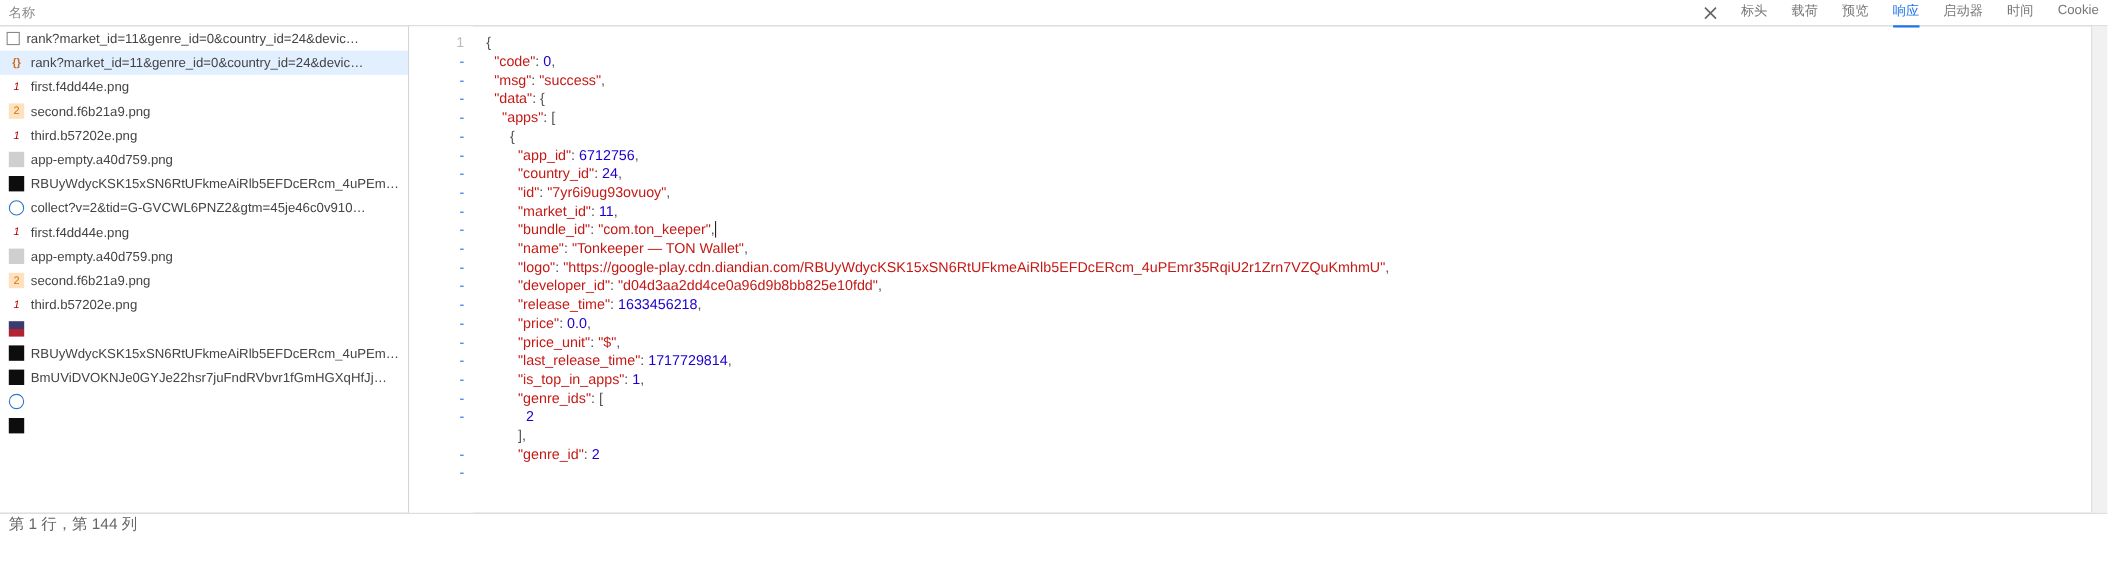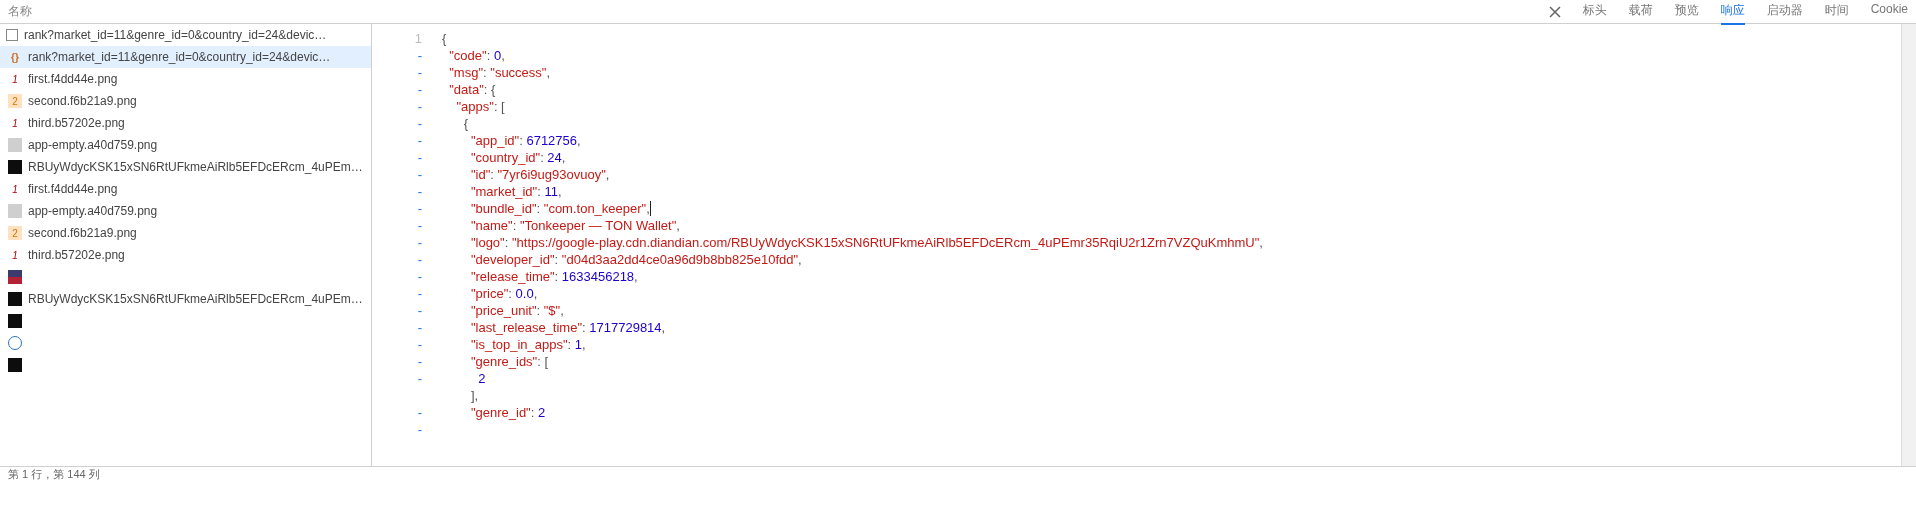--- a/index.html
+++ b/index.html
@@ -37,21 +37,21 @@
     .gl-minus { color:#1a73e8; }
     .code { flex:1; padding:6px 0 0 12px; white-space:pre; color:#666; line-height:17px; overflow:hidden; }
     .cl { height:17px; }
     .k { color:#c41a16; } 
     .s { color:#c41a16; }
     .n { color:#1c00cf; }
     .pn{ color:#555; }
     .caret { border-left:1px solid #222; }
     .scroll-track { position:absolute; right:0; top:0; bottom:0; width:15px; background:#f1f1f1; border-left:1px solid #ddd; }
     
-    .status { height:20px; border-top:1px solid #d0d0d0; display:flex; align-items:flex-start; gap:12px; padding:0 8px; font-size:11px; color:#666; }
+    .status { height:20px; border-top:1px solid #d0d0d0; display:flex; align-items:flex-end; gap:12px; padding:0 8px; font-size:14px; color:#666; }
   </style>
 </head>
 <body>
 
 <div class="root">
   <div class="toolbar">
     <span class="tb-label">名称</span>
     <span class="tb-icon">
       <svg width="12" height="12" viewBox="0 0 12 12">
           <path d="M1 1 L11 11 M11 1 L1 11" stroke="#666" stroke-width="1.5" fill="none"></path>
@@ -92,20 +92,24 @@
         </div>
         <div class="row">
           <span class="fico ic-img-pale"></span>
           <span class="name">app-empty.a40d759.png</span>
         </div>
         <div class="row">
           <span class="fico ic-img-dark"></span>
           <span class="name">RBUyWdycKSK15xSN6RtUFkmeAiRlb5EFDcERcm_4uPEm…</span>
         </div>
         <div class="row">
+          <span class="fico ic-circ-o"></span>
+          <span class="name">collect?v=2&amp;tid=G-GVCWL6PNZ2&amp;gtm=45je46c0v910…</span>
+        </div>
+        <div class="row">
           <span class="fico ic-png-strike">1</span>
           <span class="name">first.f4dd44e.png</span>
         </div>
         <div class="row">
           <span class="fico ic-img-pale"></span>
           <span class="name">app-empty.a40d759.png</span>
         </div>
         <div class="row">
           <span class="fico ic-png2">2</span>
           <span class="name">second.f6b21a9.png</span>
@@ -116,20 +120,21 @@
         </div>
         <div class="row">
           <span class="fico ic-flag"></span>
         </div>
         <div class="row">
           <span class="fico ic-img-dark"></span>
           <span class="name">RBUyWdycKSK15xSN6RtUFkmeAiRlb5EFDcERcm_4uPEm…</span>
         </div>
         <div class="row">
           <span class="fico ic-img-dark"></span>
+          <span class="name">BmUViDVOKNJe0GYJe22hsr7juFndRVbvr1fGmHGXqHfJj…</span>
         </div>
         <div class="row">
           <span class="fico ic-circ-o"></span>
         </div>
         <div class="row">
           <span class="fico ic-img-dark"></span>
         </div>
       </div>
 
     <div class="right">

